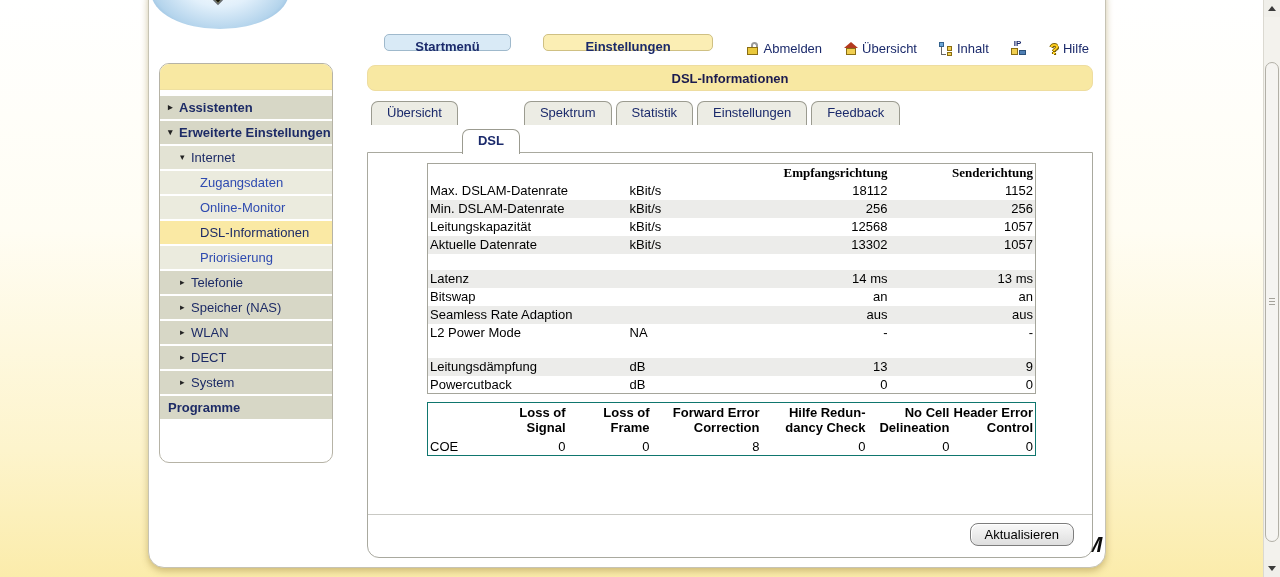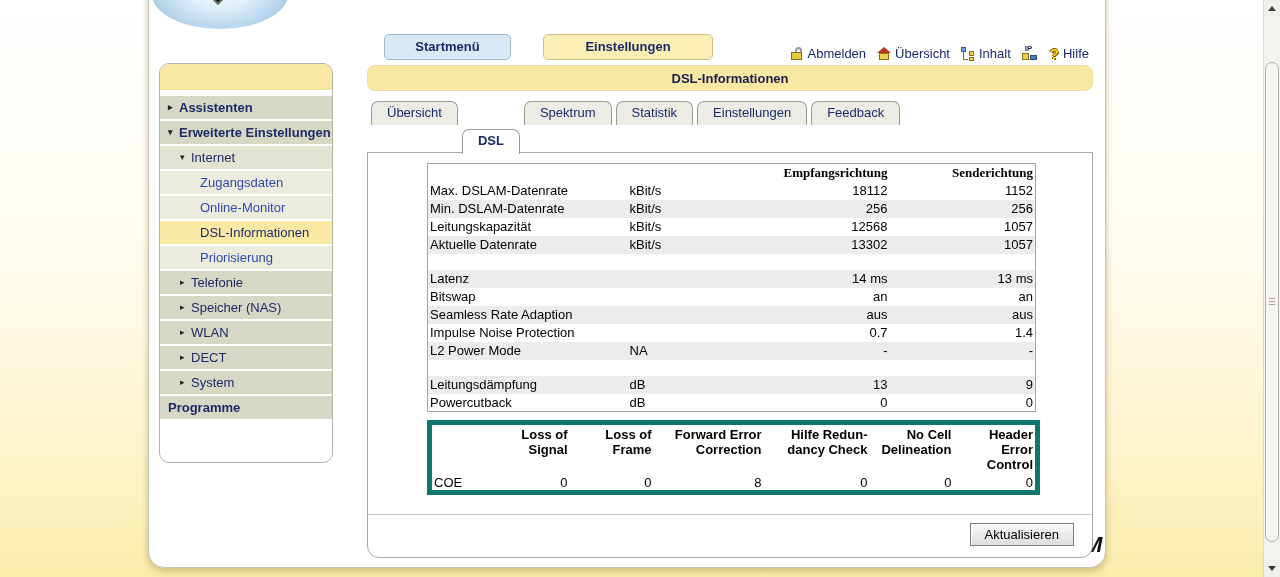--- a/index.html
+++ b/index.html
@@ -20,29 +20,29 @@
     position:absolute; left:2px; top:-28px; width:138px; height:74px; border-radius:50%;
     background:radial-gradient(ellipse at 50% 30%, #ffffff 0%, #e2f0fb 40%, #b4d4ec 72%, #7cabd3 90%, #5d8fbf 100%);
   }
   .logo-diamond {
     position:absolute; left:56px; top:-12px; width:26px; height:26px;
     transform:rotate(45deg); background:#ffe215; border:2px solid #0d0d0d;
     box-shadow:2px 2px 0 rgba(0,0,0,.55);
   }
   
   .nav-btn {
-    position:absolute; height:26px; line-height:24px; text-align:center;
+    position:absolute; height:17px; line-height:24px; text-align:center;
     font-size:13px; font-weight:bold; color:#1b2a6b; border-radius:5px; cursor:pointer;
   }
   .nav-btn.blue  { left:235px; top:51px; width:127px; background:#d9eaf6; border:1px solid #9fb9cc; }
   .nav-btn.yellow{ left:394px; top:51px; width:170px; background:#fbeeb4; border:1px solid #cfc083; }
   
   .quick-links {
     position:absolute; right:16px; top:58px; height:20px;
-    display:flex; align-items:flex-end; gap:11px; font-size:13px; color:#1b2a6b;
+    display:flex; align-items:flex-start; gap:22px; font-size:13px; color:#1b2a6b;
   }
   .qlink { display:flex; align-items:center; gap:4px; cursor:pointer; }
   .qicon { display:inline-block; position:relative; }
   .icon-lock { width:13px; height:13px; }
   .icon-lock .body { position:absolute; left:0; bottom:0; width:11px; height:8px; background:#e9c83c; border:1px solid #8a6d13; }
   .icon-lock .shackle { position:absolute; left:4px; top:0; width:7px; height:7px; border:2px solid #9a9a9a; border-bottom:none; border-radius:5px 5px 0 0; }
   .icon-home { width:14px; height:13px; }
   .icon-home .roof { position:absolute; left:0; top:0; width:0; height:0; border-left:7px solid transparent; border-right:7px solid transparent; border-bottom:6px solid #b33a1e; }
   .icon-home .wall { position:absolute; left:2px; top:6px; width:10px; height:7px; background:#f1cf51; border:1px solid #8a6d13; }
   .icon-tree { width:14px; height:14px; }
@@ -91,33 +91,33 @@
   table { border-collapse:collapse; font-size:13px; }
   .dsl-table { margin:10px 0 0 59px; width:608px; border:1px solid #a5a59b; table-layout:fixed; }
   .dsl-table col.c-label { width:200px; } .dsl-table col.c-unit { width:105px; }
   .dsl-table col.c-rx { width:157px; }   .dsl-table col.c-tx { width:146px; }
   .dsl-table th, .dsl-table td { height:18px; padding:0 2px; font-weight:normal; white-space:nowrap; overflow:hidden; }
   .dsl-table thead th { font-weight:bold; text-align:right;font-family:Liberation Serif, serif; }
   .dsl-table td.num { text-align:right; }
   .dsl-table tbody.alt-even tr:nth-child(even),
   .dsl-table tbody.alt-odd  tr:nth-child(odd) { background:#ececea; }
   .dsl-table tr.spacer td { height:16px; background:#fff !important; }
-  .err-table { margin:8px 0 8px 59px; width:608px; border:5px solid #0f766e; table-layout:fixed; }
+  .err-table { margin:8px 0 8px 59px; width:608px; border:1px solid #0f766e; table-layout:fixed; }
   .err-table col.c0 { width:56px; } .err-table col.c1 { width:84px; } .err-table col.c2 { width:84px; }
   .err-table col.c3 { width:110px; } .err-table col.c4 { width:106px; } .err-table col.c5 { width:84px; } .err-table col.c6 { width:84px; }
   .err-table th { font-weight:bold; text-align:right; vertical-align:top; padding:2px 2px 3px; line-height:15px; }
   .err-table th span { display:block; }
   .err-table td { height:17px; padding:0 2px; }
   .err-table td.num { text-align:right; }
   .err-table tbody tr:nth-child(even) { background:#ececea; }
   
   .actions { position:absolute; left:0; right:0; bottom:0; height:43px; border-top:1px solid #c9c9c4; }
   .btn-refresh {
     float:right; margin:8px 18px 0 0; padding:3px 14px; font-size:13px; font-family:"Liberation Sans",sans-serif;
-    background:linear-gradient(180deg,#f9f9f9,#dedede); border:1px solid #7d7d7d; border-radius:0;
+    background:linear-gradient(180deg,#f9f9f9,#dedede); border:1px solid #7d7d7d; border-radius:8px;
     box-shadow:inset 1px 1px 0 #ffffff; cursor:pointer;
   }
   
   .avm-logo { position:absolute; left:912px; top:549px; font-size:22px; font-weight:bold; font-style:italic; letter-spacing:-3px; }
   .avm-logo .a { color:#e3000f; } .avm-logo .v { color:#1577c8; } .avm-logo .m { color:#0b0b0b; }
   
   .scrollbar { position:absolute; right:0; top:0; width:17px; height:577px; background:#f3f2ed; border-left:1px solid #dbd9d1; }
   .sb-btn { position:absolute; left:0; width:17px; height:17px; background:#f0efea; }
   .sb-btn.up { top:0; } .sb-btn.down { bottom:0; }
   .sb-btn .tri-up { position:absolute; left:4px; top:6px; border-left:4px solid transparent; border-right:4px solid transparent; border-bottom:5px solid #3a3a3a; }
@@ -301,26 +301,20 @@
                 <td class="num">an</td>
                 <td class="num">an</td>
               </tr>
               <tr>
                 <td class="lbl">Seamless Rate Adaption</td>
                 <td class="unit"></td>
                 <td class="num">aus</td>
                 <td class="num">aus</td>
               </tr>
               <tr>
-                <td class="lbl">Impulse Noise Protection</td>
-                <td class="unit"></td>
-                <td class="num">0.7</td>
-                <td class="num">1.4</td>
-              </tr>
-              <tr>
                 <td class="lbl">L2 Power Mode</td>
                 <td class="unit">NA</td>
                 <td class="num">-</td>
                 <td class="num">-</td>
               </tr>
             </tbody>
             <tbody>
               <tr class="spacer">
                 <td colspan="4"></td>
               </tr>

